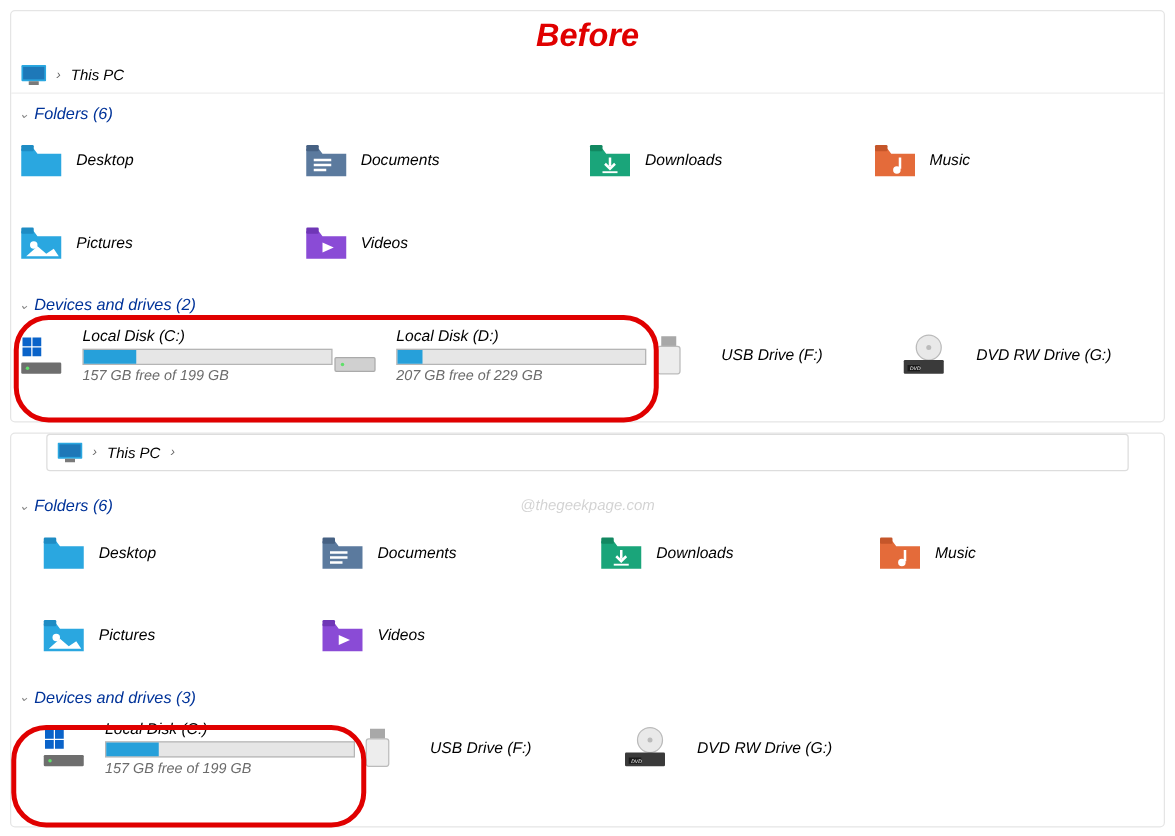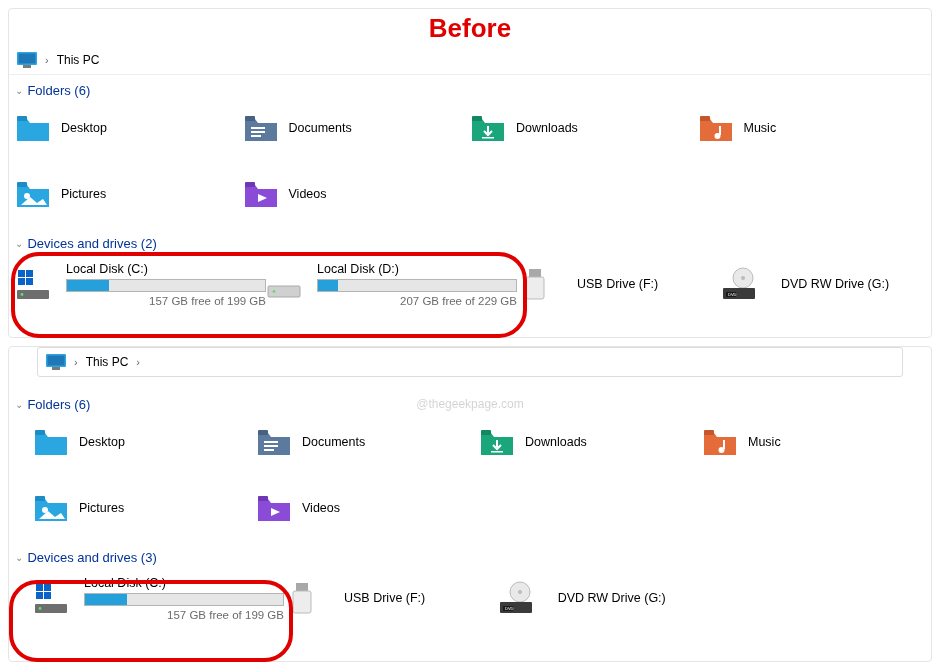--- a/index.html
+++ b/index.html
@@ -12,20 +12,21 @@
     color: #000;
     width: 940px;
   }
   .wrap { width: 940px; }
   .panel {
     border: 1px solid #e5e5e5;
     border-radius: 4px;
     margin: 8px;
     background: #fff;
     position: relative;
+    font-style: italic;
   }
   .panel-title {
     font-size: 26px;
     font-weight: bold;
     color: #e00000;
     text-align: center;
     padding: 4px 0 2px;
   }
   .addressbar {
     display: flex;
@@ -64,21 +65,21 @@
     display: flex;
     align-items: center;
     gap: 15px;
     height: 50px;
   }
   .drive-icon { width: 36px; height: 36px; flex-shrink: 0; display:flex; align-items:center; justify-content:center;}
   .drive-body { display: flex; flex-direction: column; gap: 3px; width: 200px; }
   .drive-name { font-size: 12.5px; }
   .drive-bar { width: 200px; height: 13px; border: 1px solid #b5b5b5; background: #e6e6e6; position: relative; }
   .drive-bar .fill { position: absolute; left:0; top:0; bottom:0; background:#26a0da; }
-  .drive-free { font-size: 11.5px; color: #6b6b6b; text-align: right; }
+  .drive-free { font-size: 11.5px; color: #6b6b6b; }
   .drive-simple { display:flex; align-items:center; gap:24px; height:50px;}
   .drive-simple .label { font-size: 12.5px; }
   .circ {
     position: absolute;
     border: 4px solid #e00000;
     border-radius: 28px;
     pointer-events: none;
   }
   .watermark {
     position: absolute;

